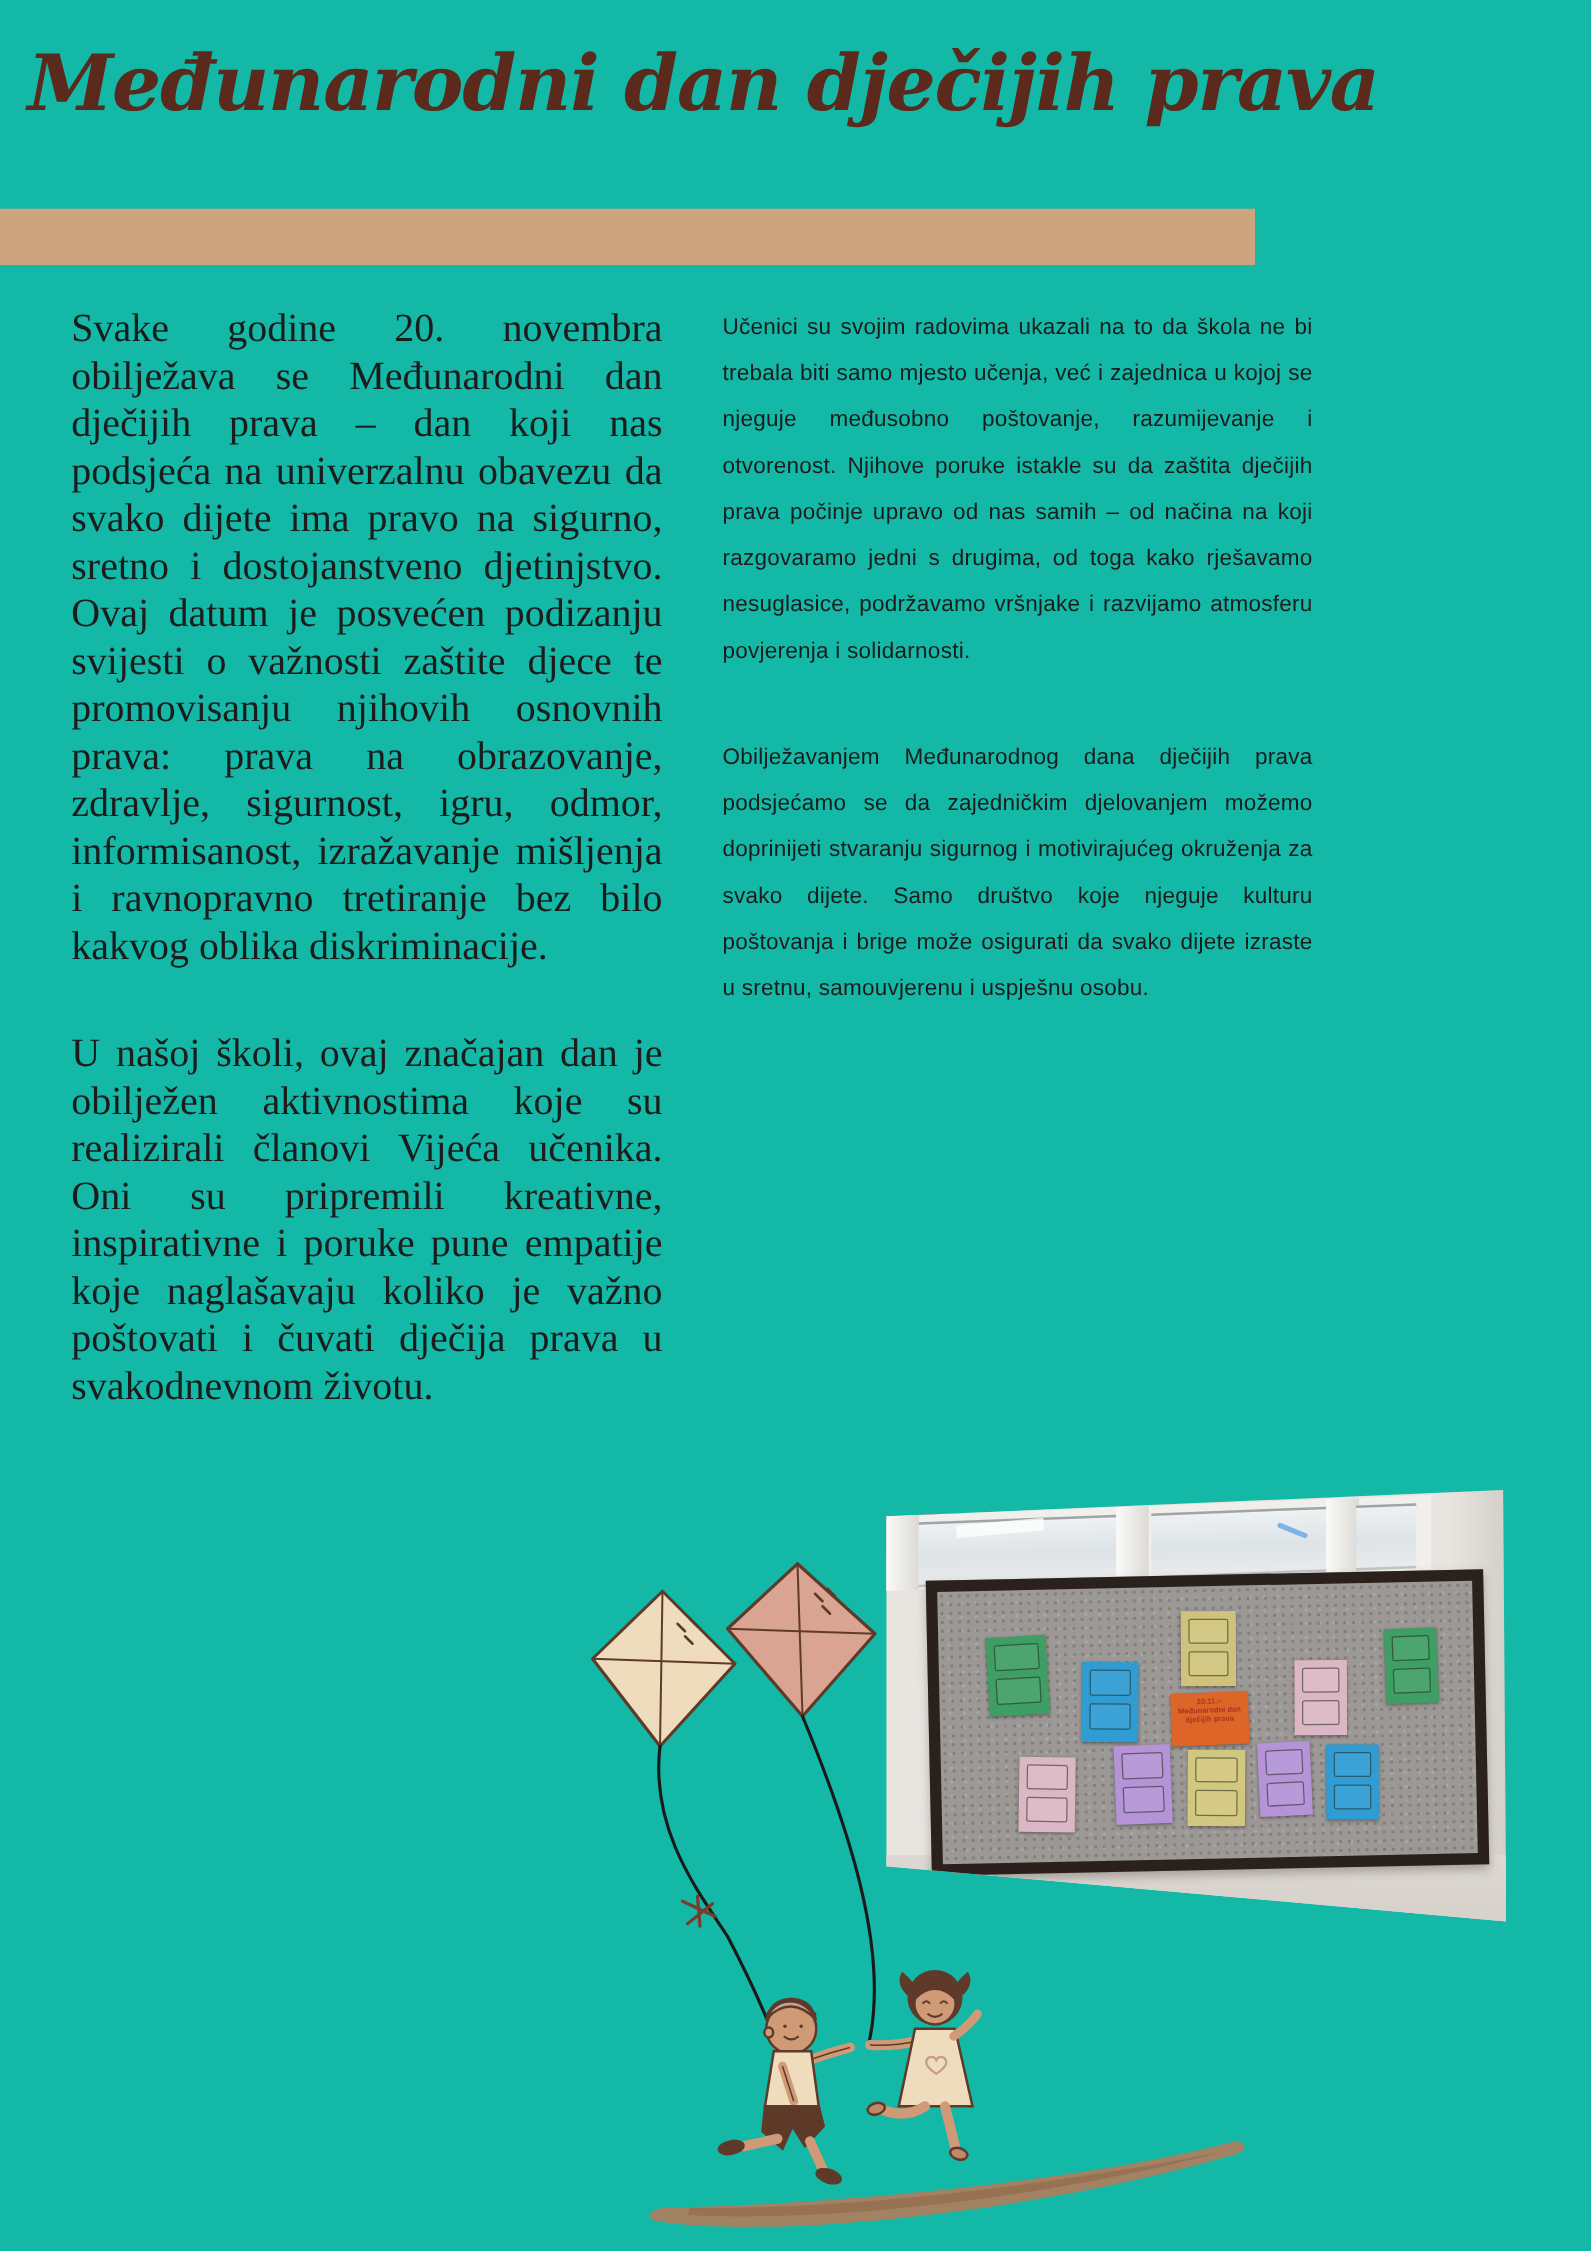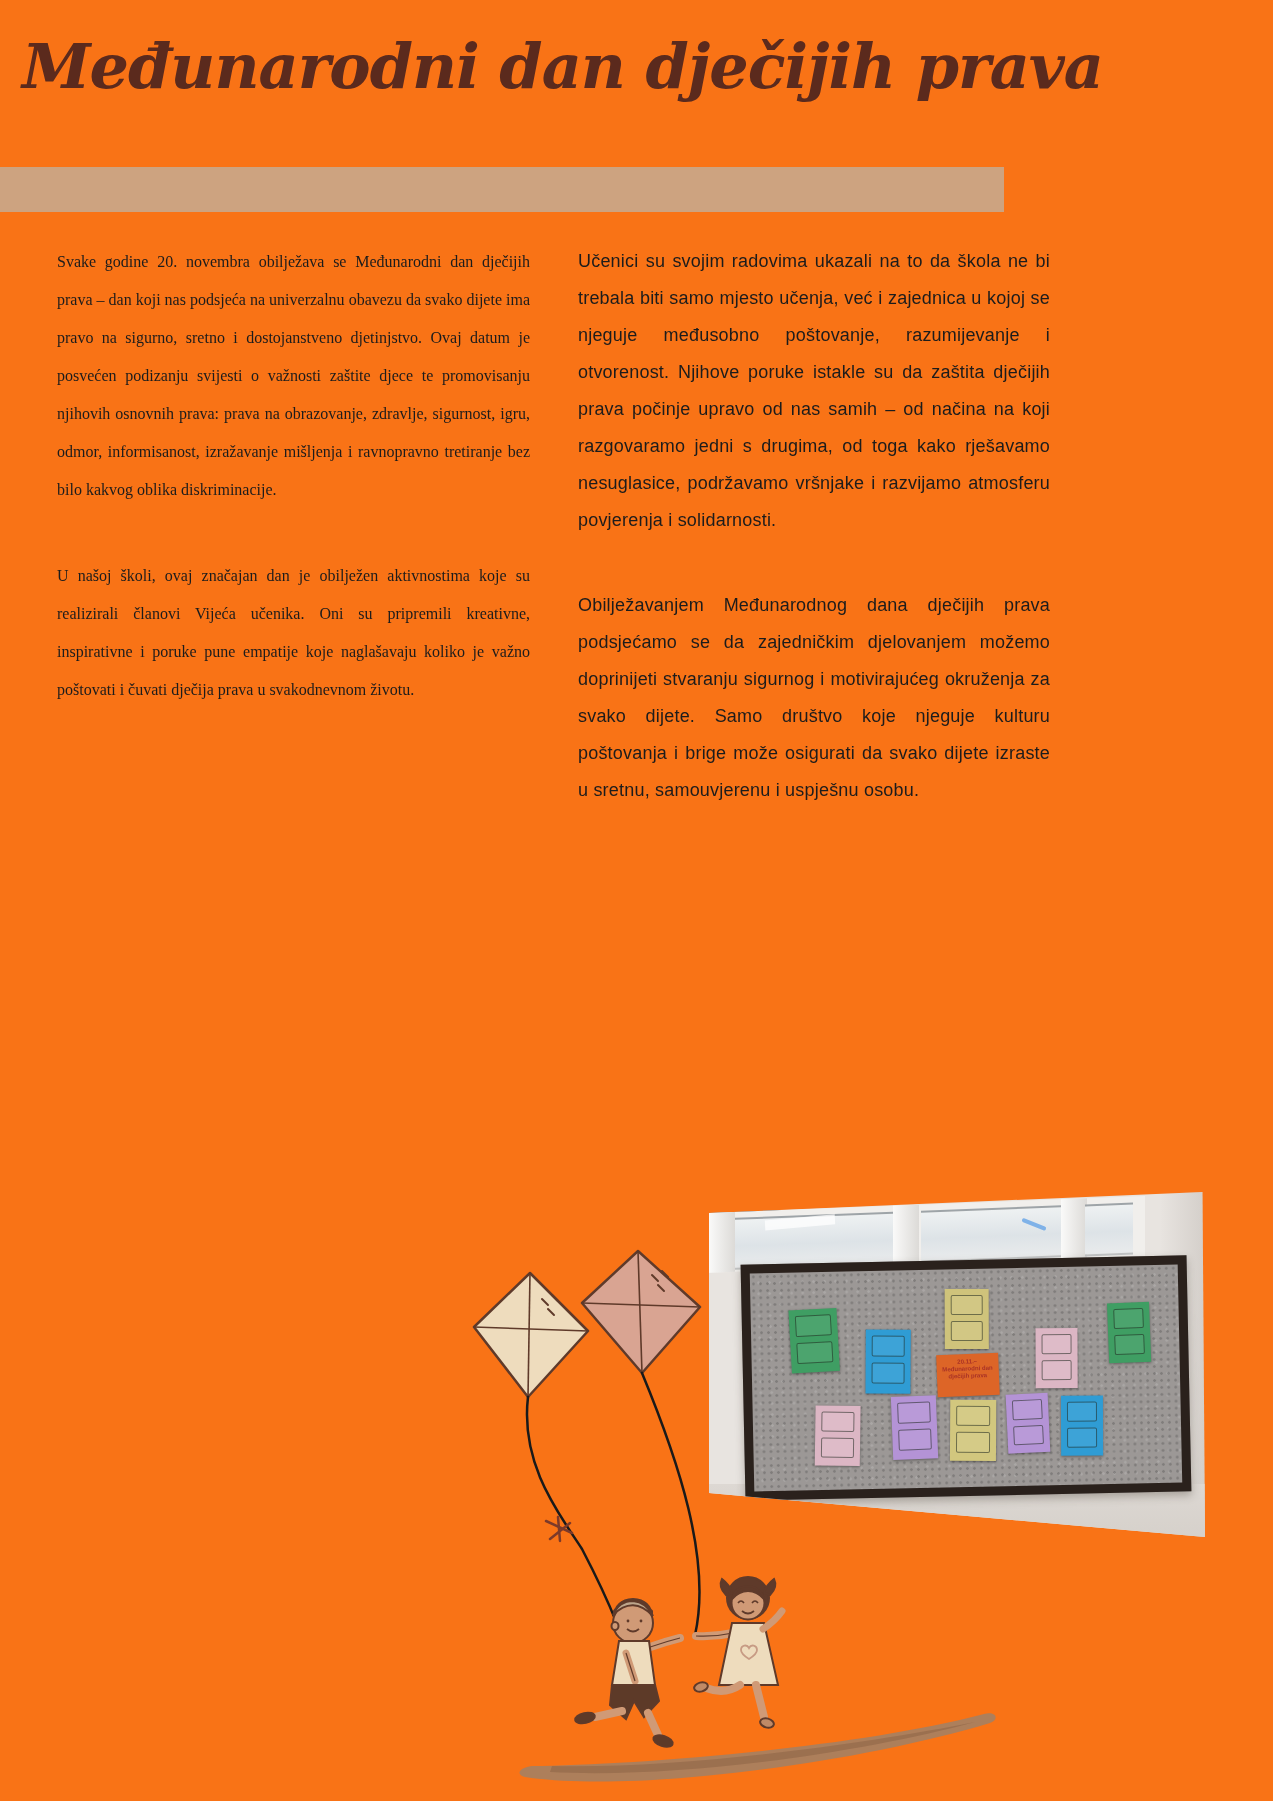--- a/index.html
+++ b/index.html
@@ -1,19 +1,19 @@
 <!DOCTYPE html>
 <html><head>
 <meta charset="utf-8">
 <style>
   html,body{margin:0;padding:0;}
   .page{
     position:relative;
     width:1273px;height:1801px;
-    background:#f97316;
+    background:#14b8a6;
     overflow:hidden;
     font-family:"Liberation Serif", serif;
   }
   .title{
     position:absolute;
     top:30px;left:0;width:1125px;
     margin:0;
     text-align:center;
     font-family:"DejaVu Serif", serif;
     font-style:italic;
@@ -31,21 +31,21 @@
   .col{
     position:absolute;
     top:243px;
     color:#1c1c1c;
     text-align:justify;
   }
   .col p{margin:0 0 48px 0;}
   .col-left{
     left:57px;width:473px;
     font-family:"Liberation Serif", serif;
-    font-size:16px;line-height:38px;
+    font-size:32px;line-height:38px;
   }
   .col-right{
     left:578px;width:472px;
     font-family:"Liberation Sans", sans-serif;
     font-size:18px;line-height:37px;
     letter-spacing:.2px;
   }
   
   .photo{
     position:absolute;

